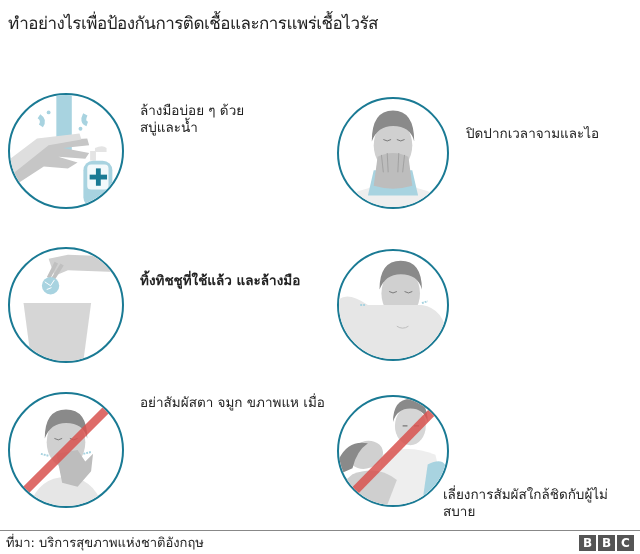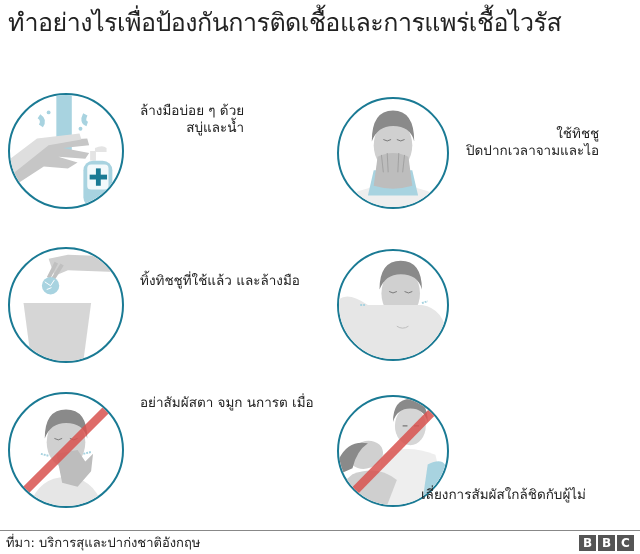--- a/index.html
+++ b/index.html
@@ -1,24 +1,24 @@
 <!DOCTYPE html>
 <html><head>
 <meta charset="utf-8">
 <style>
   html, body { margin:0; padding:0; background:#fff; }
   body { width:640px; height:554px; position:relative; overflow:hidden;
          font-family:"DejaVu Sans", "Liberation Sans", sans-serif; color:#222; }
-  .title { position:absolute; left:8px; top:6px; font-size:25px; line-height:34px;
+  .title { position:absolute; left:8px; top:6px; font-size:17px; line-height:34px;
            color:#222; white-space:nowrap; letter-spacing:-0.5px; }
   .circle { position:absolute; border-radius:50%; border:2.5px solid #1a7a94;
             background:#fff; overflow:hidden; box-sizing:border-box; }
   .circle svg { position:absolute; left:0; top:0; width:100%; height:100%; }
   .caption { position:absolute; font-size:13.5px; line-height:17px; color:#222; }
-  .caption span { display:block; white-space:nowrap;text-align:right; }
+  .caption span { display:block; white-space:nowrap; }
   .footer-line { position:absolute; left:0; top:530px; width:640px; height:1px; background:#888; }
   .source { position:absolute; left:6px; top:534px; font-size:13px; color:#222; line-height:17px; }
   .bbc { position:absolute; right:6px; top:535px; display:flex; gap:2px; }
   .bbc span { display:inline-block; width:17px; height:16px; background:#555; color:#fff;
               font-family:"DejaVu Sans", sans-serif; font-weight:bold; font-size:12px;
               text-align:center; line-height:16px; }
 </style>
 </head>
 <body>
 
@@ -50,34 +50,33 @@
     <path d="M10 100 Q56 78 102 100 L102 112 L10 112 Z" fill="#eeeeee"></path>
     <path d="M36 74 L76 74 L82 100 L30 100 Z" fill="#a8d3e0"></path>
     <ellipse cx="56" cy="48" rx="20" ry="26" fill="#d0d0d0"></ellipse>
     <path d="M34 44 Q34 12 56 12 Q78 12 78 44 Q74 28 56 28 Q40 28 34 44 Z" fill="#8a8a8a"></path>
     <path d="M46 42 q4 3 8 0 M60 42 q4 3 8 0" stroke="#777" stroke-width="1" fill="none"></path>
     <path d="M40 60 Q56 52 72 60 L76 90 Q56 96 36 90 Z" fill="#bdbdbd"></path>
     <path d="M44 58 l2 18 M50 56 l1 20 M62 56 l-1 20 M68 58 l-2 18" stroke="#a0a0a0" stroke-width="1"></path>
   </svg>
 </div>
 <div class="caption" style="left:466px;top:125px;">
-  <span>ใช้ทิชชู</span>
   <span>ปิดปากเวลาจามและไอ</span>
 </div>
 
 <div class="circle" style="left:8px;top:247px;width:116px;height:116px;">
   <svg viewBox="0 0 116 116">
     <path d="M40 10 L60 6 L116 8 L116 24 L60 22 L46 28 Z" fill="#d0d0d0"></path>
     <path d="M48 14 L40 30 M54 16 L44 32" stroke="#c0c0c0" stroke-width="4"></path>
     <circle cx="42" cy="38" r="9" fill="#a8d3e0"></circle>
     <path d="M36 34 l6 4 l4 -6 M38 42 l5 -2" stroke="#ffffff" stroke-width="1" fill="none"></path>
     <path d="M14 56 L84 56 L76 116 L22 116 Z" fill="#d6d6d6"></path>
   </svg>
 </div>
-<div class="caption" style="left:140px;top:272px;">
+<div class="caption" style="left:140px;top:272px;font-weight:bold;">
   <span>ทิ้งทิชชูที่ใช้แล้ว และล้างมือ</span>
 </div>
 
 <div class="circle" style="left:337px;top:249px;width:112px;height:112px;">
   <svg viewBox="0 0 112 112">
     <ellipse cx="64" cy="44" rx="20" ry="26" fill="#d0d0d0"></ellipse>
     <path d="M42 40 Q42 10 64 10 Q86 10 86 40 Q82 24 64 24 Q48 24 42 40 Z" fill="#8a8a8a"></path>
     <path d="M52 42 q4 3 8 0 M68 42 q4 3 8 0" stroke="#777" stroke-width="1" fill="none"></path>
     <path d="M0 50 Q10 42 30 56 L86 56 Q110 60 112 90 L112 112 L0 112 Z" fill="#e6e6e6"></path>
     <path d="M60 78 q6 4 12 0" stroke="#bbb" stroke-width="1" fill="none"></path>
@@ -92,39 +91,40 @@
     <path d="M20 116 Q30 86 58 86 Q86 86 96 116 Z" fill="#e6e6e6"></path>
     <ellipse cx="58" cy="50" rx="20" ry="26" fill="#d0d0d0"></ellipse>
     <path d="M36 46 Q36 16 58 16 Q80 16 80 46 Q76 30 58 30 Q42 30 36 46 Z" fill="#8a8a8a"></path>
     <path d="M46 46 q4 3 8 0 M62 46 q4 3 8 0" stroke="#777" stroke-width="1" fill="none"></path>
     <path d="M48 62 L70 58 L78 70 L86 62 L84 80 L70 96 L54 92 Z" fill="#bdbdbd"></path>
     <path d="M32 62 l8 2 M76 62 l8 -2" stroke="#a8d3e0" stroke-width="2" stroke-dasharray="2 1"></path>
     <line x1="8" y1="108" x2="108" y2="8" stroke="#d9534f" stroke-width="9" opacity="0.85"></line>
   </svg>
 </div>
 <div class="caption" style="left:140px;top:394px;">
-  <span>อย่าสัมผัสตา จมูก นการต เมื่อ</span>
+  <span>อย่าสัมผัสตา จมูก ขภาพแห เมื่อ</span>
 </div>
 
 <div class="circle" style="left:337px;top:395px;width:112px;height:112px;">
   <svg viewBox="0 0 112 112">
     <path d="M40 112 L44 60 Q70 48 100 60 L112 112 Z" fill="#eeeeee"></path>
     <path d="M92 70 Q112 60 112 80 L112 112 L86 112 Z" fill="#a8d3e0"></path>
     <ellipse cx="74" cy="30" rx="16" ry="20" fill="#d6d6d6"></ellipse>
     <path d="M56 26 Q56 2 74 2 Q92 2 92 26 Q88 12 74 12 Q60 12 56 26 Z" fill="#8a8a8a"></path>
     <path d="M66 30 l5 0 M78 30 l5 0" stroke="#777" stroke-width="1.2"></path>
     <ellipse cx="28" cy="60" rx="18" ry="14" fill="#d0d0d0" transform="rotate(-20 28 60)"></ellipse>
     <path d="M0 64 Q10 44 30 48 Q18 56 14 74 L0 80 Z" fill="#8a8a8a"></path>
     <path d="M14 80 Q40 70 60 86 L50 112 L0 112 L0 92 Z" fill="#cfcfcf"></path>
     <line x1="6" y1="108" x2="104" y2="8" stroke="#d9534f" stroke-width="9" opacity="0.85"></line>
   </svg>
 </div>
-<div class="caption" style="left:421px;top:486px;">
+<div class="caption" style="left:443px;top:486px;">
   <span>เลี่ยงการสัมผัสใกล้ชิดกับผู้ไม่</span>
+  <span>สบาย</span>
 </div>
 
 <div class="footer-line"></div>
-<div class="source">ที่มา: บริการสุและปาก่งชาติอังกฤษ</div>
+<div class="source">ที่มา: บริการสุขภาพแห่งชาติอังกฤษ</div>
 <div class="bbc">
   <span>B</span>
   <span>B</span>
   <span>C</span>
 </div>
 
 </body></html>

